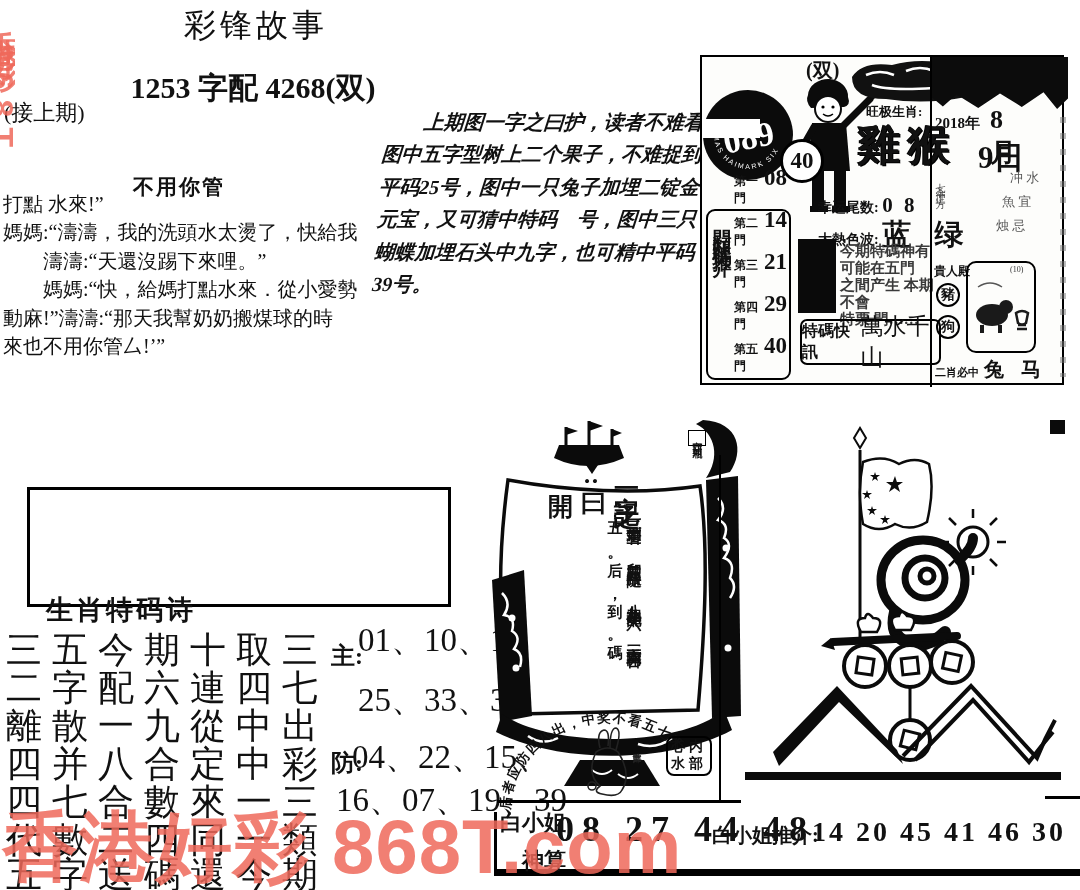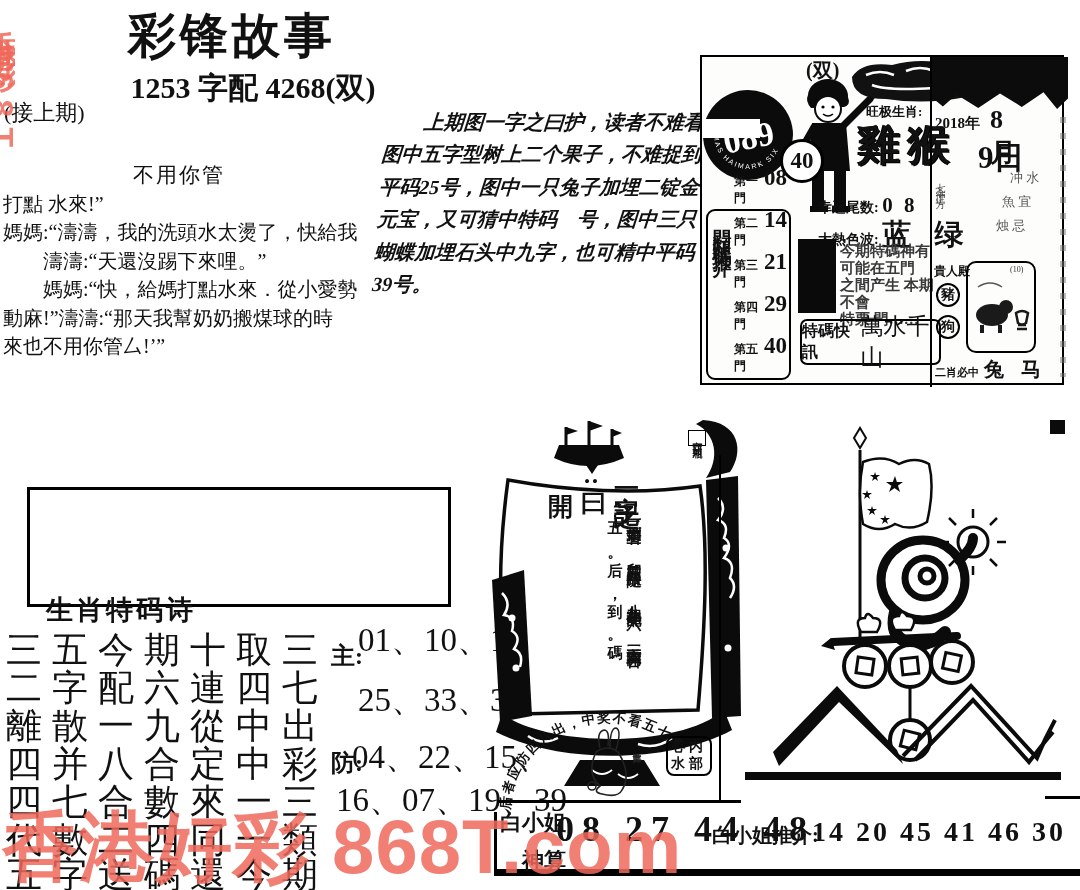--- a/index.html
+++ b/index.html
@@ -3,26 +3,26 @@
 <meta charset="utf-8">
 <style>
   *{box-sizing:border-box;margin:0;padding:0}
   html,body{width:1080px;height:890px}
   body{position:relative;background:#fff;overflow:hidden;
        font-family:"Liberation Serif","DejaVu Serif",serif;color:#111}
   .abs{position:absolute}
   .preline{white-space:pre-line}
 
   
-  .main-title{left:128px;top:4px;width:256px;font-size:48px;font-weight:700;letter-spacing:4px}
+  .main-title{left:128px;top:4px;width:256px;text-align:center;font-size:32px;font-weight:400;letter-spacing:4px}
   .sub-title{left:88px;top:68px;width:330px;text-align:center;font-size:30px;font-weight:600}
   .continued{left:4px;top:98px;font-size:22px}
 
   
-  .story-head{left:133px;top:161px;font-size:21px;font-weight:400;letter-spacing:2px}
+  .story-head{left:133px;top:173px;font-size:21px;font-weight:700;letter-spacing:2px}
   .story{left:3px;top:190px;width:372px;font-size:20px;line-height:28.4px}
   .story div{white-space:pre}
 
   
   .mid{left:378px;top:106px;width:322px;font-size:20px;line-height:32.4px;
        font-style:italic;font-weight:700;transform:skewX(-4deg)}
   .mid div{white-space:pre}
 
   
   .panel{left:700px;top:55px;width:364px;height:330px;border:2px solid #000;background:#fdfdfb}

